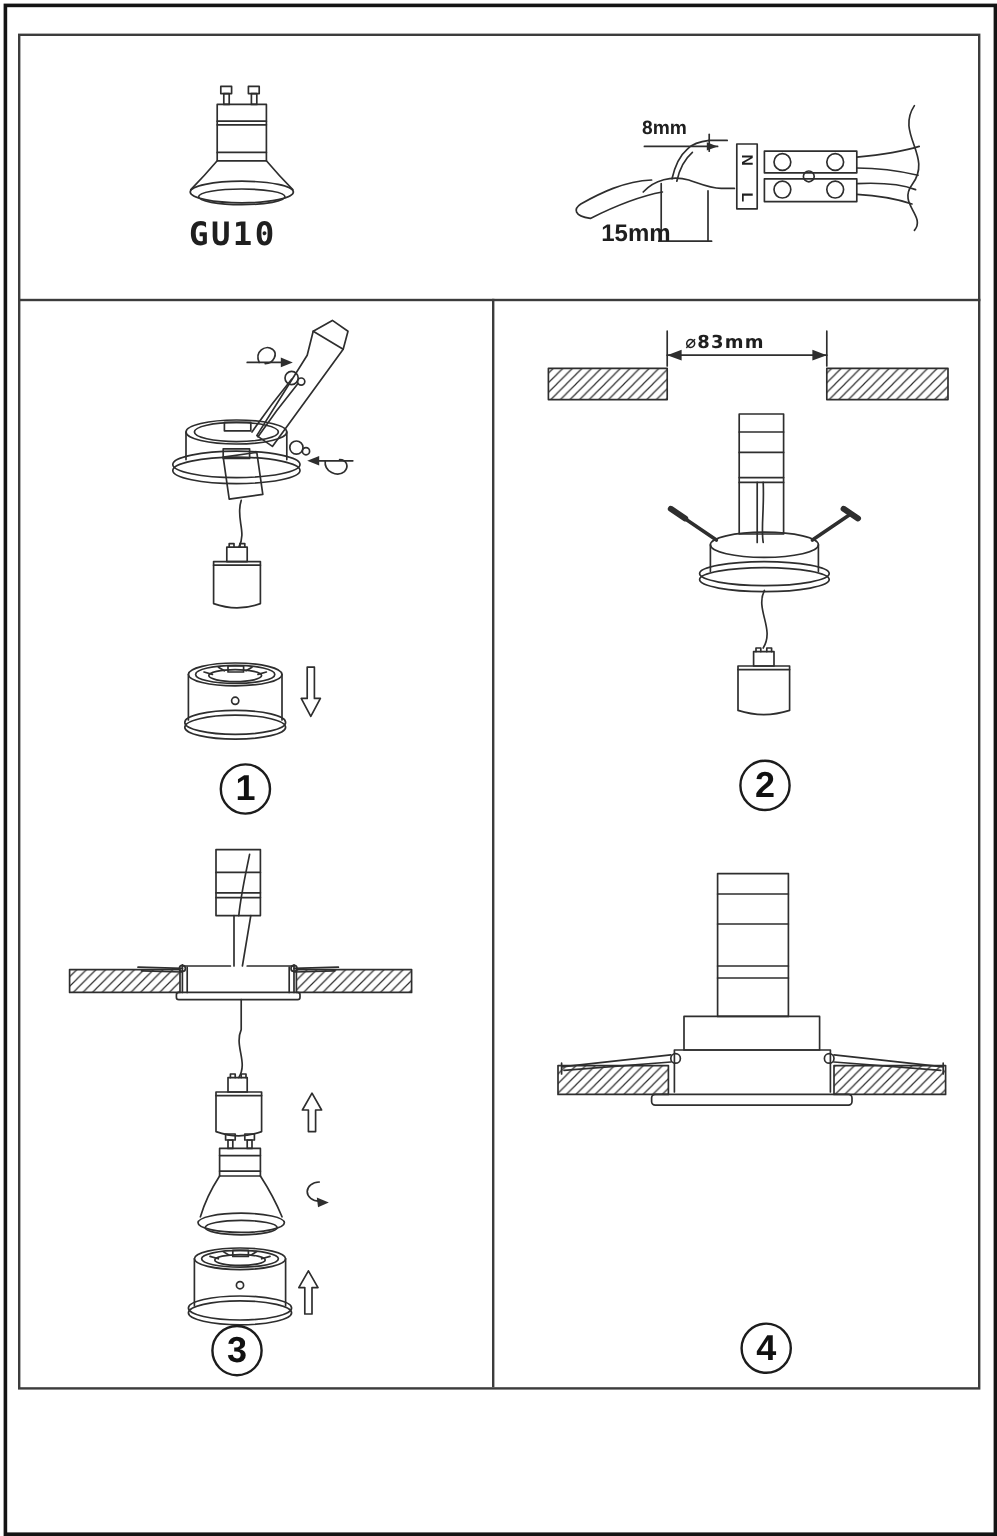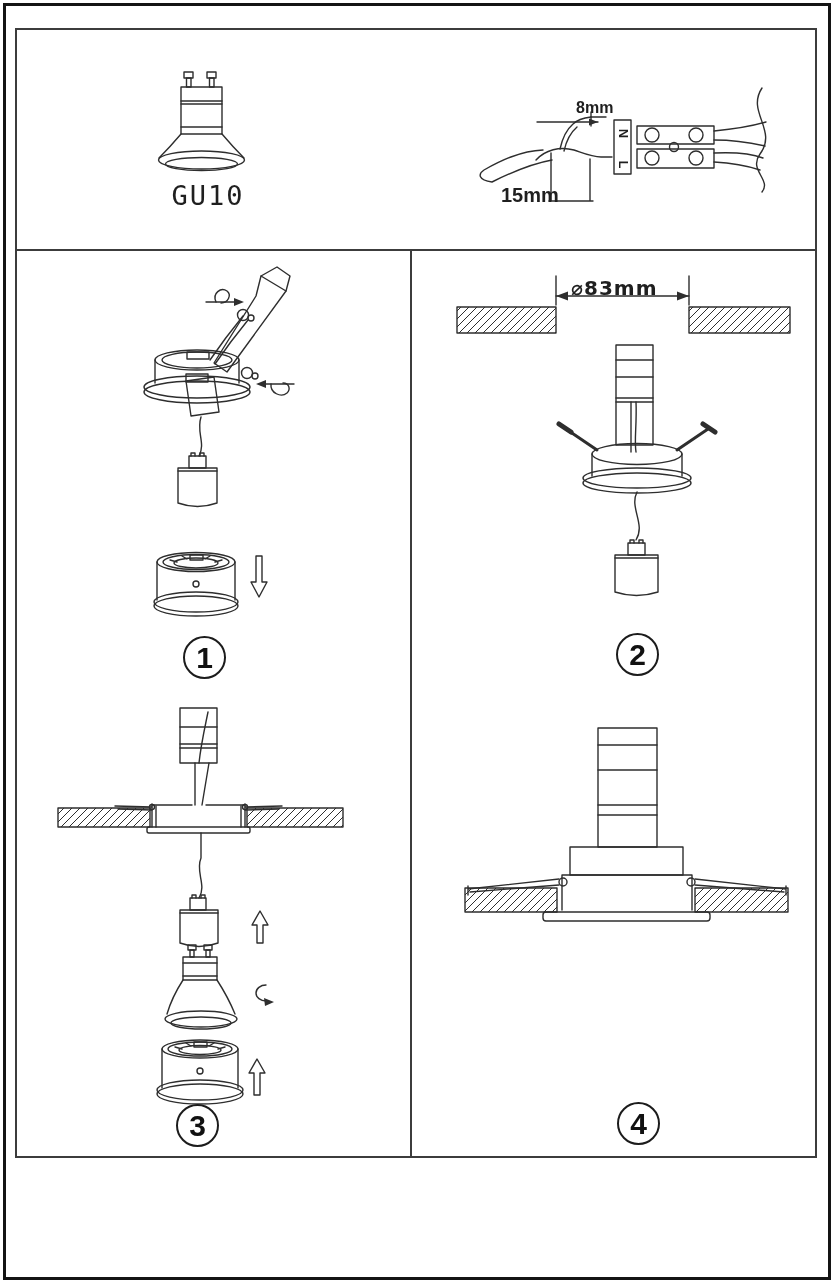--- a/index.html
+++ b/index.html
@@ -6,30 +6,30 @@
   #page{position:relative;width:831px;height:1280px;background:#ffffff;
         font-family:"Liberation Sans",sans-serif;overflow:hidden;}
   .abs{position:absolute;}
   #outer-border{left:3px;top:3px;width:822px;height:1271px;border:3px solid #141414;}
   #inner-frame{left:15px;top:28px;width:798px;height:1126px;border:2px solid #3c3c3c;}
   .divider{background:#3c3c3c;}
   #divider-h{left:15px;top:249px;width:802px;height:2px;}
   #divider-v{left:410px;top:249px;width:2px;height:907px;}
   #art{position:absolute;left:0;top:0;}
   .lbl{position:absolute;color:#1f1f1f;white-space:nowrap;}
-  #gu10-label{left:166px;top:180px;width:84px;text-align:center;
+  #gu10-label{left:152px;top:180px;width:84px;text-align:center;
       font-family:"DejaVu Sans Mono","Liberation Mono",monospace;
-      font-size:27px;font-weight:400;letter-spacing:2px;}
-  #strip8-label{left:535px;top:99px;font-size:16px;font-weight:700;margin-left:41px;}
+      font-size:27px;font-weight:700;letter-spacing:2px;}
+  #strip8-label{left:535px;top:99px;font-size:16px;font-weight:700;}
   #strip15-label{left:501px;top:184px;font-size:20px;font-weight:700;}
   .term-lbl{width:16px;text-align:center;font-size:13px;font-weight:700;
       transform:rotate(90deg);font-family:"Liberation Sans",sans-serif;}
   #term-n{left:615px;top:126px;}
   #term-l{left:615px;top:157px;}
-  #cutout-label{left:571px;top:276px;font-size:20px;font-weight:700;
+  #cutout-label{left:571px;top:276px;font-size:15px;font-weight:700;
       font-family:"DejaVu Sans",sans-serif;letter-spacing:1px;}
   .badge{position:absolute;width:39px;height:39px;border:2.5px solid #1c1c1c;
       border-radius:50%;background:#fff;display:flex;align-items:center;
       justify-content:center;font-size:30px;font-weight:700;color:#111;
       font-family:"Liberation Sans",sans-serif;}
   #badge-1{left:183px;top:636px;}
   #badge-2{left:616px;top:633px;}
   #badge-3{left:176px;top:1104px;}
   #badge-4{left:617px;top:1102px;}
 </style>

